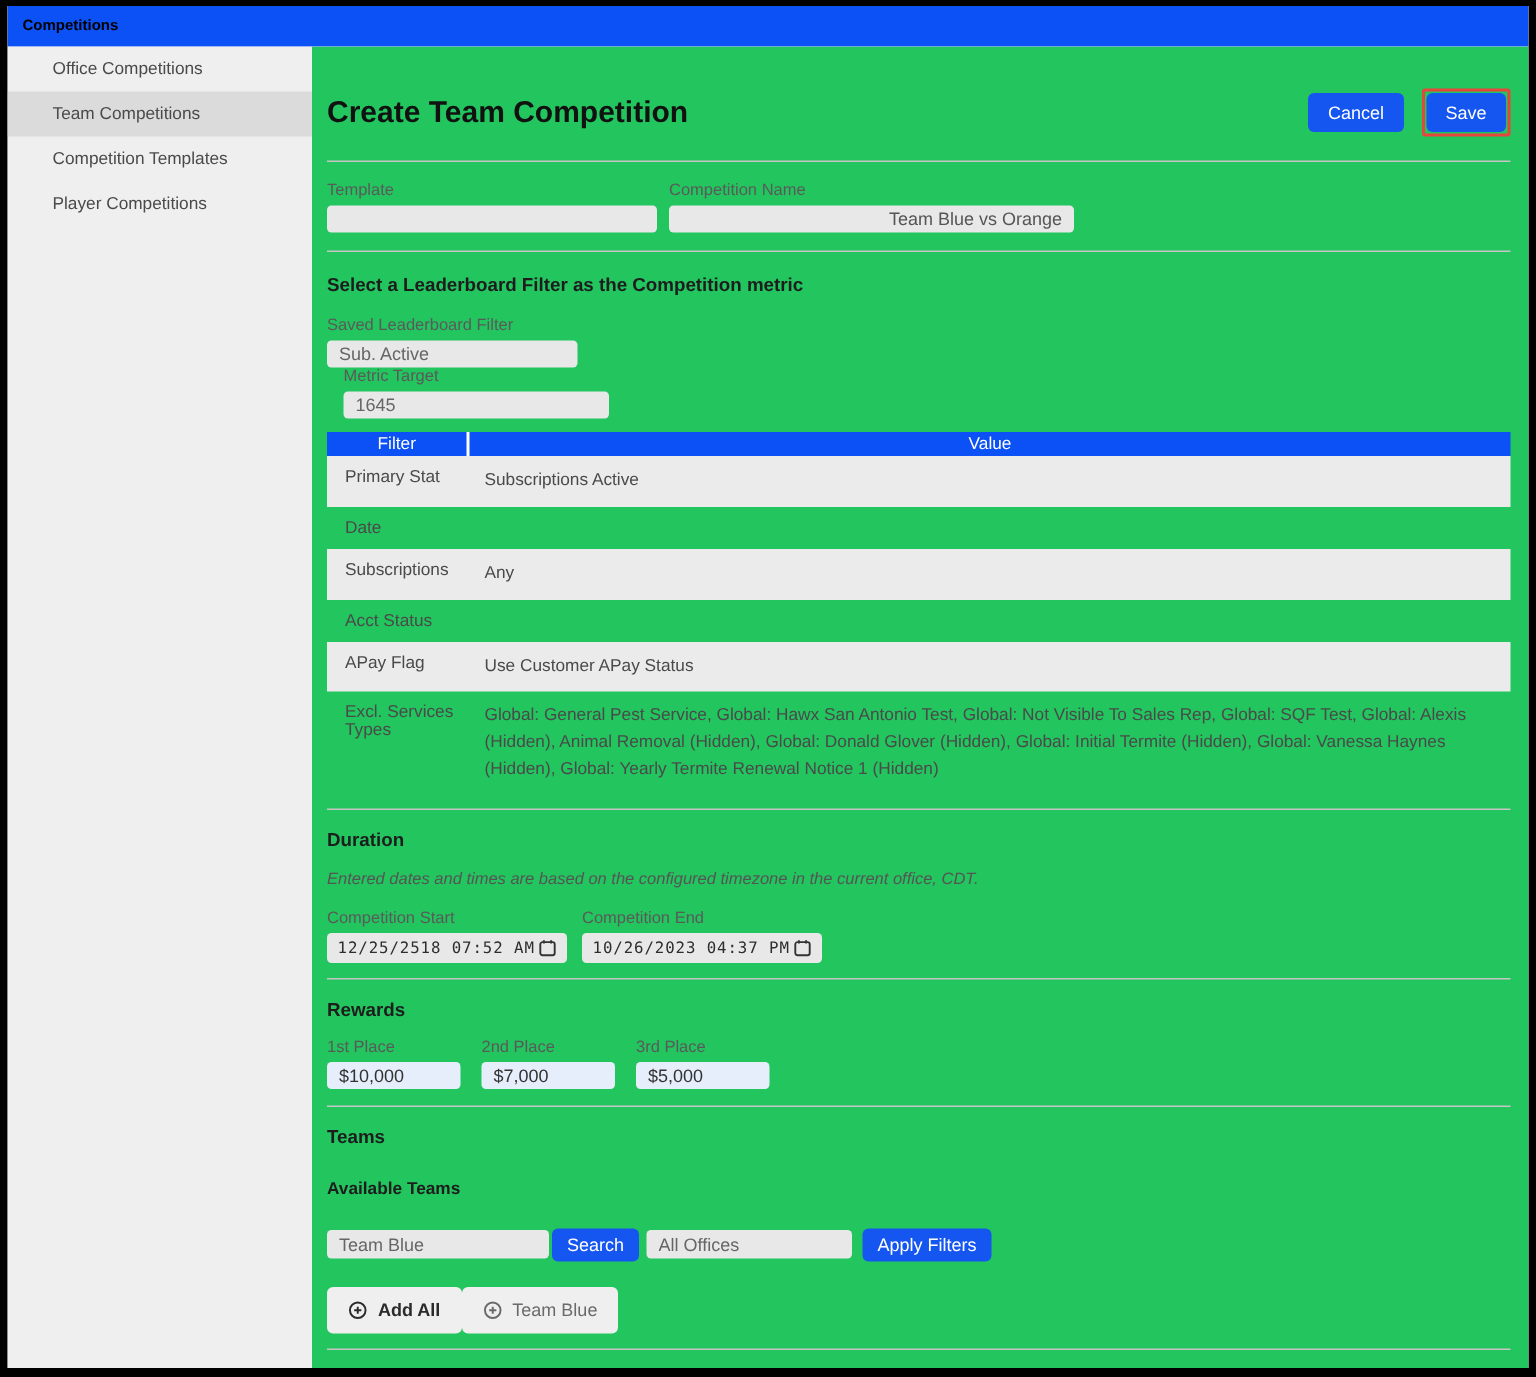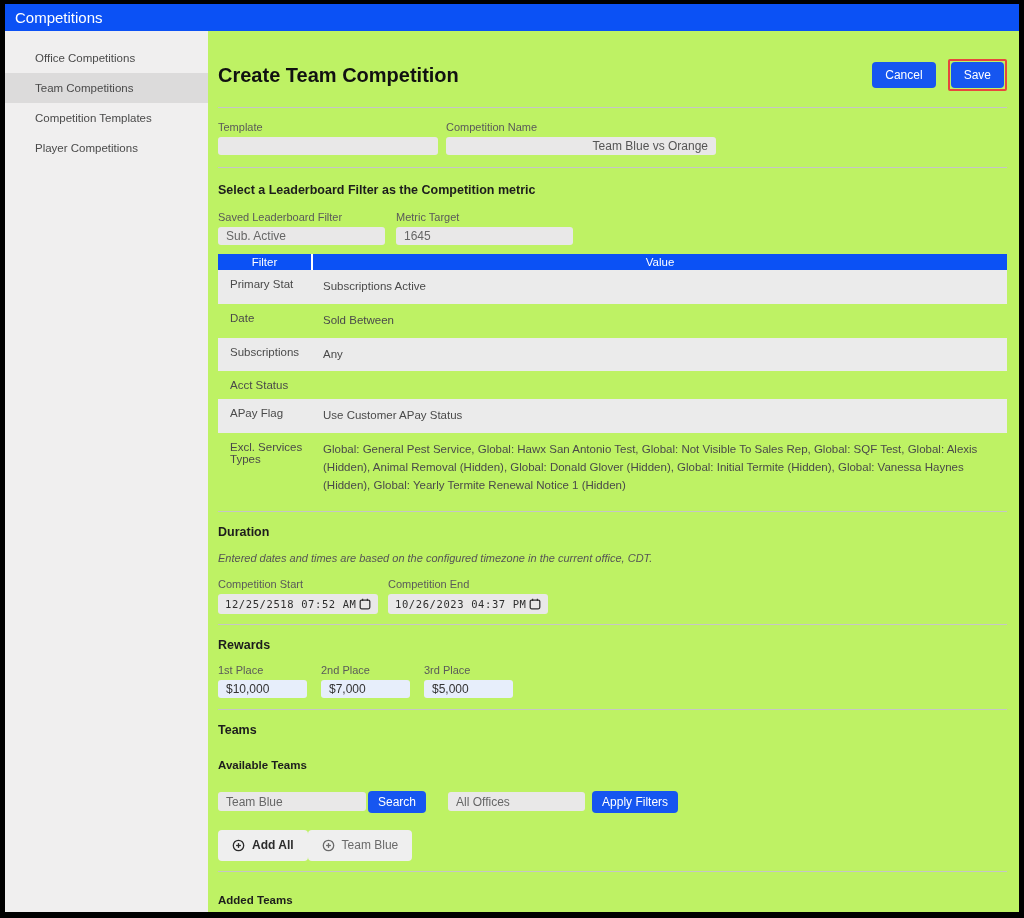--- a/index.html
+++ b/index.html
@@ -2,47 +2,47 @@
 <html><head>
 <meta charset="utf-8">
 <style>
   * { margin:0; padding:0; box-sizing:border-box; }
   html,body { width:1024px; height:918px; }
   body { font-family:"Liberation Sans", sans-serif; background:#000; }
   .screen { width:1024px; height:918px; background:#000; padding:4px 5px 6px 5px; }
   .window { width:100%; height:100%; background:#fff; display:flex; flex-direction:column; overflow:hidden; }
 
   .topbar { height:27px; background:#0b51f5; display:flex; align-items:center; padding-left:10px; flex:none; }
-  .topbar-title { color:#ffffff; font-weight:normal; font-size:15px; }
+  .topbar-title { color:#000000; font-weight:bold; font-size:10px; }
 
   .body-row { flex:1; display:flex; overflow:hidden; }
-  .sidebar { width:203px; flex:none; background:#f0efef; padding-top:12px; }
+  .sidebar { width:203px; flex:none; background:#f0efef; }
   .side-item { padding:9px 8px 9px 30px; font-size:11.5px; color:#4a4a4a; cursor:pointer; }
   .side-item.active { background:#dcdbdb; }
 
-  .main { flex:1; background:#bef264; padding:0 12px 0 10px; overflow:hidden; }
+  .main { flex:1; background:#22c55e; padding:0 12px 0 10px; overflow:hidden; }
 
   .page-header { display:flex; justify-content:space-between; align-items:center; margin-top:28px; margin-bottom:16px; }
   .page-title { font-size:20px; font-weight:bold; color:#111; }
   .btn-blue { background:#1656f0; color:#fff; border:none; border-radius:4px; font-size:12px; padding:6px 13px; cursor:pointer; font-family:inherit; }
   .hdr-actions { display:flex; align-items:center; gap:12px; }
   .save-highlight { border:2px solid #e8463d; border-radius:2px; padding:1px; }
 
   hr.div { border:none; border-top:1px solid #c6c6c6; margin:0; }
 
   .lbl { font-size:11px; color:#5a5a5a; margin-bottom:4px; display:block; }
   .inp { background:#e9e8e8; border:none; border-radius:3px; height:18px; font-size:12px; color:#666; padding:0 8px; font-family:inherit; display:block; }
 
   .fields-row { display:flex; margin:13px 0 12px 0; }
   .fld-template .inp { width:220px; }
   .fld-name { margin-left:8px; }
   .fld-name .inp { width:270px; color:#555;text-align:right; }
 
   .metric-heading { font-size:12.5px; font-weight:bold; color:#1d1d1d; margin:15px 0 14px 0; }
-  .filter-fields { display:flex; margin-bottom:9px; }
+  .filter-fields { display:flex; margin-bottom:9px;flex-direction:column; }
   .fld-saved .inp { width:167px; }
   .fld-target { margin-left:11px; }
   .fld-target .inp { width:177px; }
 
   .filter-table { width:100%; font-size:11.5px; }
   .t-head { display:flex; background:#0b51f5; color:#fff; height:16px; align-items:center; }
   .t-head .c1 { width:95px; text-align:center; border-right:2px solid #fff; align-self:stretch; display:flex; align-items:center; justify-content:center; }
   .t-head .c2 { flex:1; text-align:center; }
   .t-row { display:flex; color:#4a4a4a; }
   .t-row:nth-of-type(odd) { background:#ebebeb; }
@@ -58,21 +58,21 @@
   .fld-end { margin-left:10px; }
 
   .rewards-row { display:flex; margin:12px 0 11px 0; }
   .reward { margin-right:14px; }
   .reward .inp { width:89px; background:#e7eefb; color:#333; }
 
   .avail-heading, .added-heading { font-size:11.5px; font-weight:bold; color:#1d1d1d; margin-top:22px; }
   .search-row { display:flex; align-items:center; margin-top:20px; }
   .search-inp { width:148px; height:19px; }
   .btn-search { margin-left:2px; padding:4px 10px; }
-  .office-inp { width:137px; height:19px; margin-left:22px; }
+  .office-inp { width:137px; height:19px; margin-left:5px; }
   .btn-apply { margin-left:7px; padding:4px 10px; }
 
   .team-btn-row { display:flex; gap:0; margin:17px 0 10px 0;align-items:flex-end; }
   .team-btn { background:#efefef; border:none; border-radius:4px; height:31px; display:flex; align-items:center; gap:7px; padding:0 14px; font-size:12px; color:#6a6a6a; cursor:pointer; font-family:inherit; }
   .team-btn.bold { font-weight:bold; color:#2b2b2b; }
   .team-btn svg { flex:none; }
 </style>
 </head>
 <body>
 
@@ -148,21 +148,20 @@
           </div>
           <div>
 
               <div class="t-row">
                 <div class="c1">Primary Stat</div>
                 <div class="c2">Subscriptions Active</div>
               </div>
 
               <div class="t-row">
                 <div class="c1">Date</div>
-                <div class="c2">Sold Between</div>
               </div>
 
               <div class="t-row">
                 <div class="c1">Subscriptions</div>
                 <div class="c2">Any</div>
               </div>
 
               <div class="t-row">
                 <div class="c1">Acct Status</div>
               </div>

